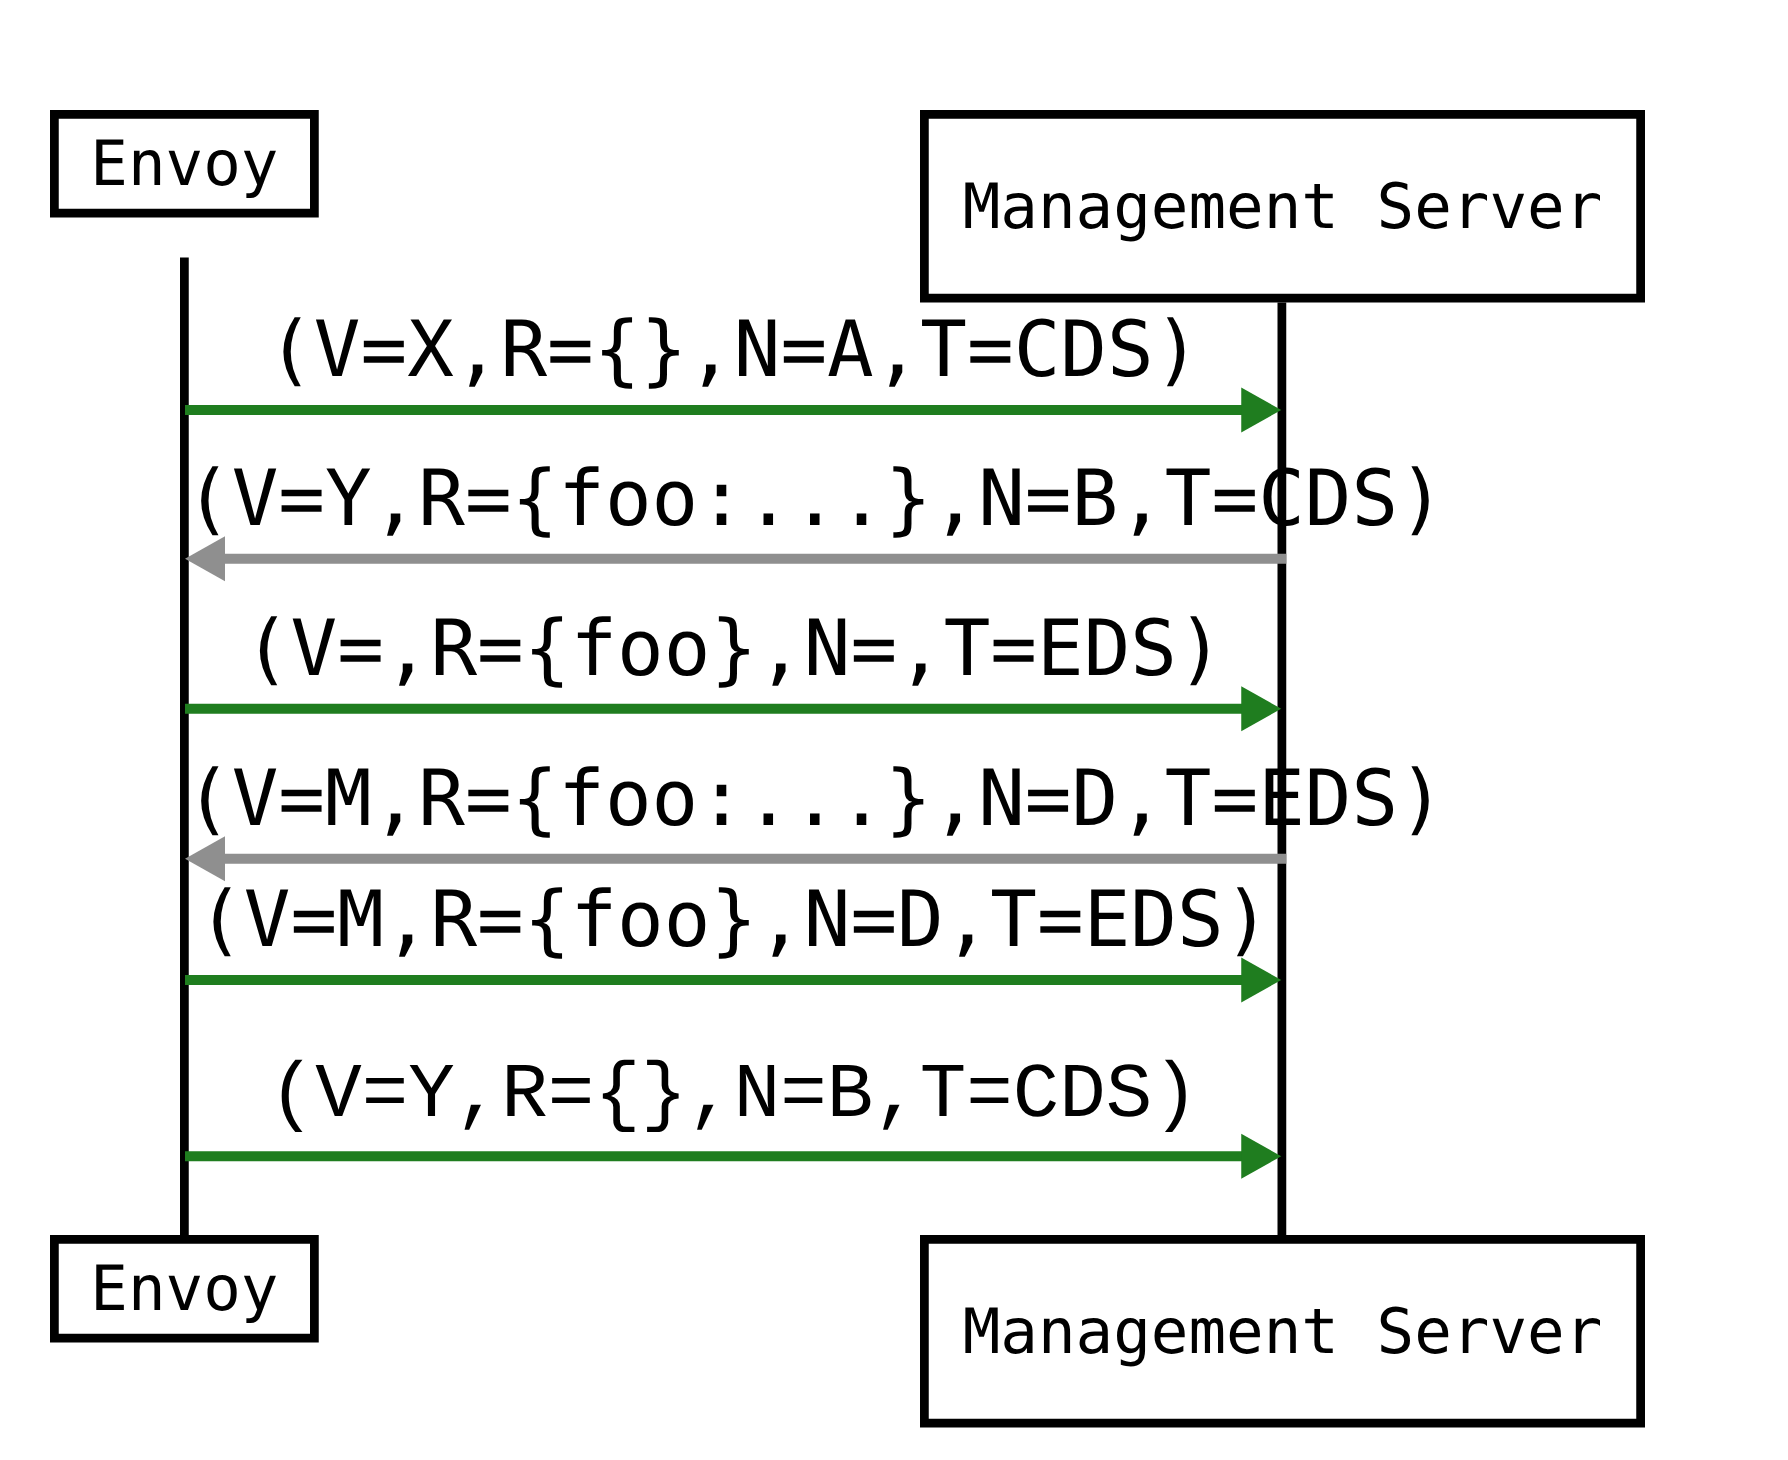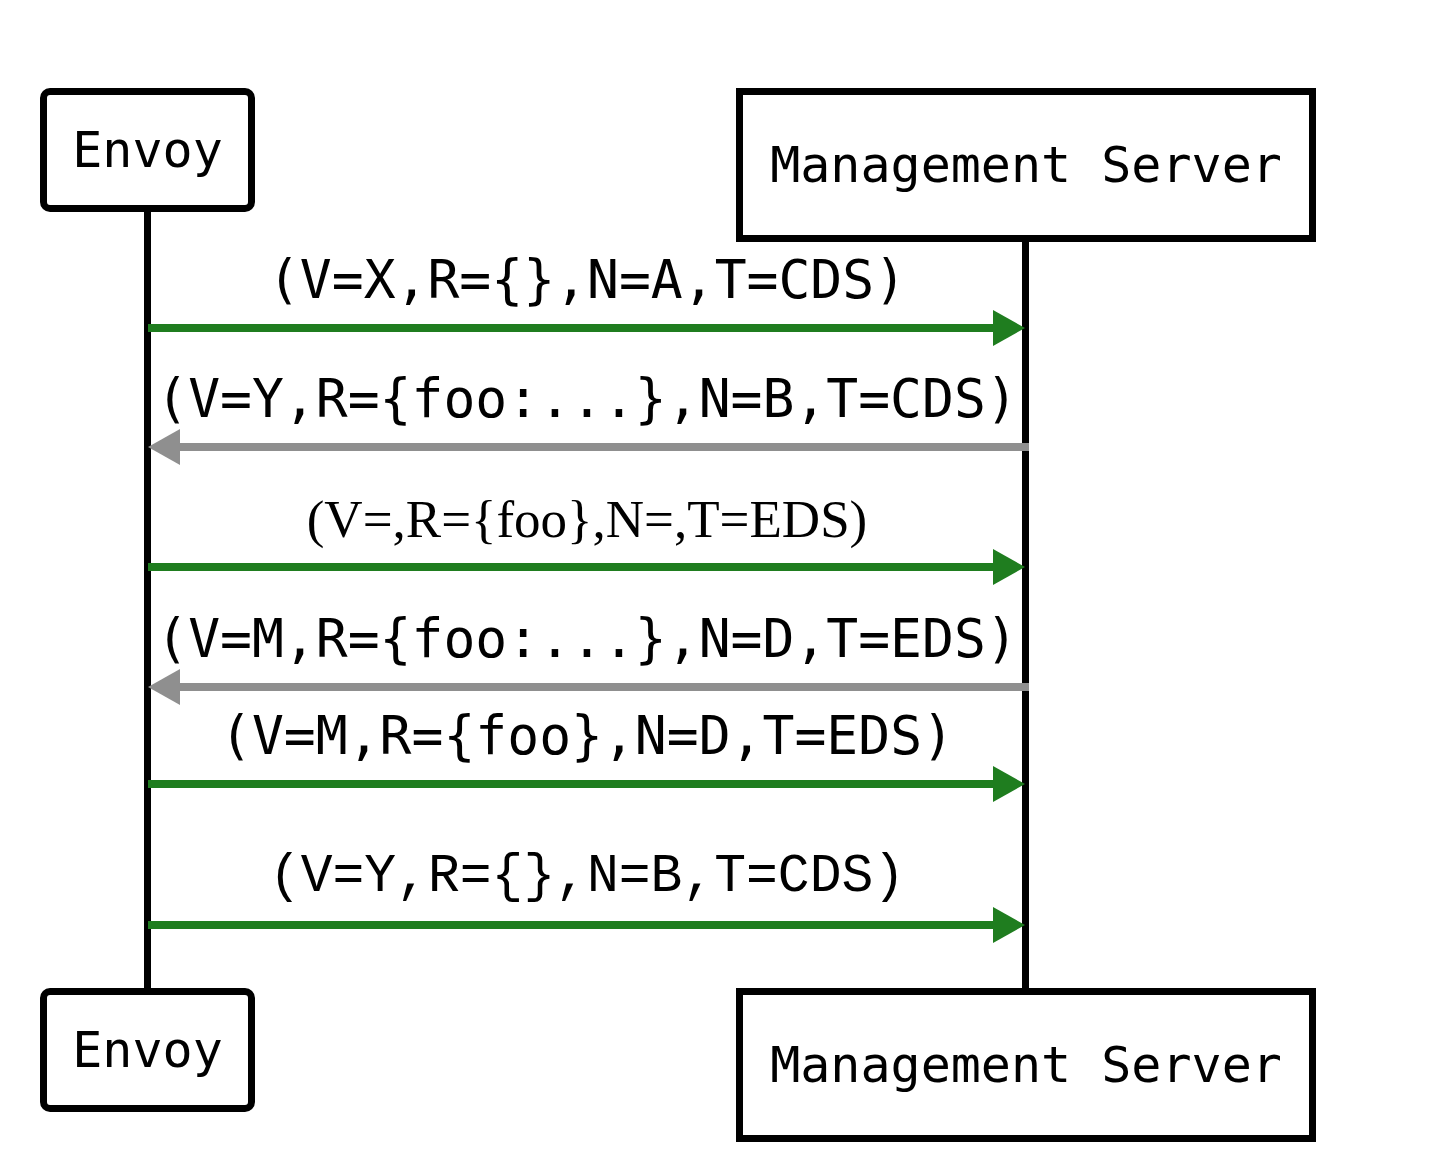--- a/index.html
+++ b/index.html
@@ -27,21 +27,21 @@
     box-sizing: border-box;
     border: 7px solid var(--line);
     background: var(--bg);
     display: flex;
     align-items: center;
     justify-content: center;
     font-size: 50px;
     white-space: nowrap;
     z-index: 3;
   }
-  .actor-envoy { left: 40px; width: 215px; height: 124px; border-radius: 10px; }
+  .actor-envoy { left: 40px; width: 215px; height: 86px; }
   .actor-mgmt  { left: 736px; width: 580px; height: 154px; }
   .row-top    { top: 88px; }
   .row-bottom { top: 988px; }
 
   .lifeline {
     position: absolute;
     width: 7px;
     background: var(--line);
     top: 206px;
     height: 786px;
@@ -58,21 +58,21 @@
     z-index: 2;
   }
   .msg-label {
     position: absolute;
     left: 148px;
     width: 878px;
     top: 0;
     height: 56px;
     line-height: 56px;
     text-align: center;
-    font-size: 53px;
+    font-size: 62px;
     white-space: nowrap;
   }
   .msg-arrow { position: absolute; top: 56px; height: 40px; left: 0; width: 1430px; }
   .shaft {
     position: absolute;
     top: 16px;
     height: 8px;
   }
   .head {
     position: absolute;
@@ -111,21 +111,21 @@
       <div class="head"></div>
     </div>
   </div>
       <div class="message msg-left" style="top: 371px; padding-left: 39px;">
     <div class="msg-label">(V=Y,R={foo:...},N=B,T=CDS)</div>
     <div class="msg-arrow">
       <div class="shaft"></div>
       <div class="head"></div>
     </div>
   </div>
-      <div class="message msg-right" style="top: 491px; font-family: Liberation Serif, serif;">
+      <div class="message msg-right" style="top: 491px;">
     <div class="msg-label">(V=,R={foo},N=,T=EDS)</div>
     <div class="msg-arrow">
       <div class="shaft"></div>
       <div class="head"></div>
     </div>
   </div>
       <div class="message msg-left" style="top: 611px;">
     <div class="msg-label">(V=M,R={foo:...},N=D,T=EDS)</div>
     <div class="msg-arrow">
       <div class="shaft"></div>

